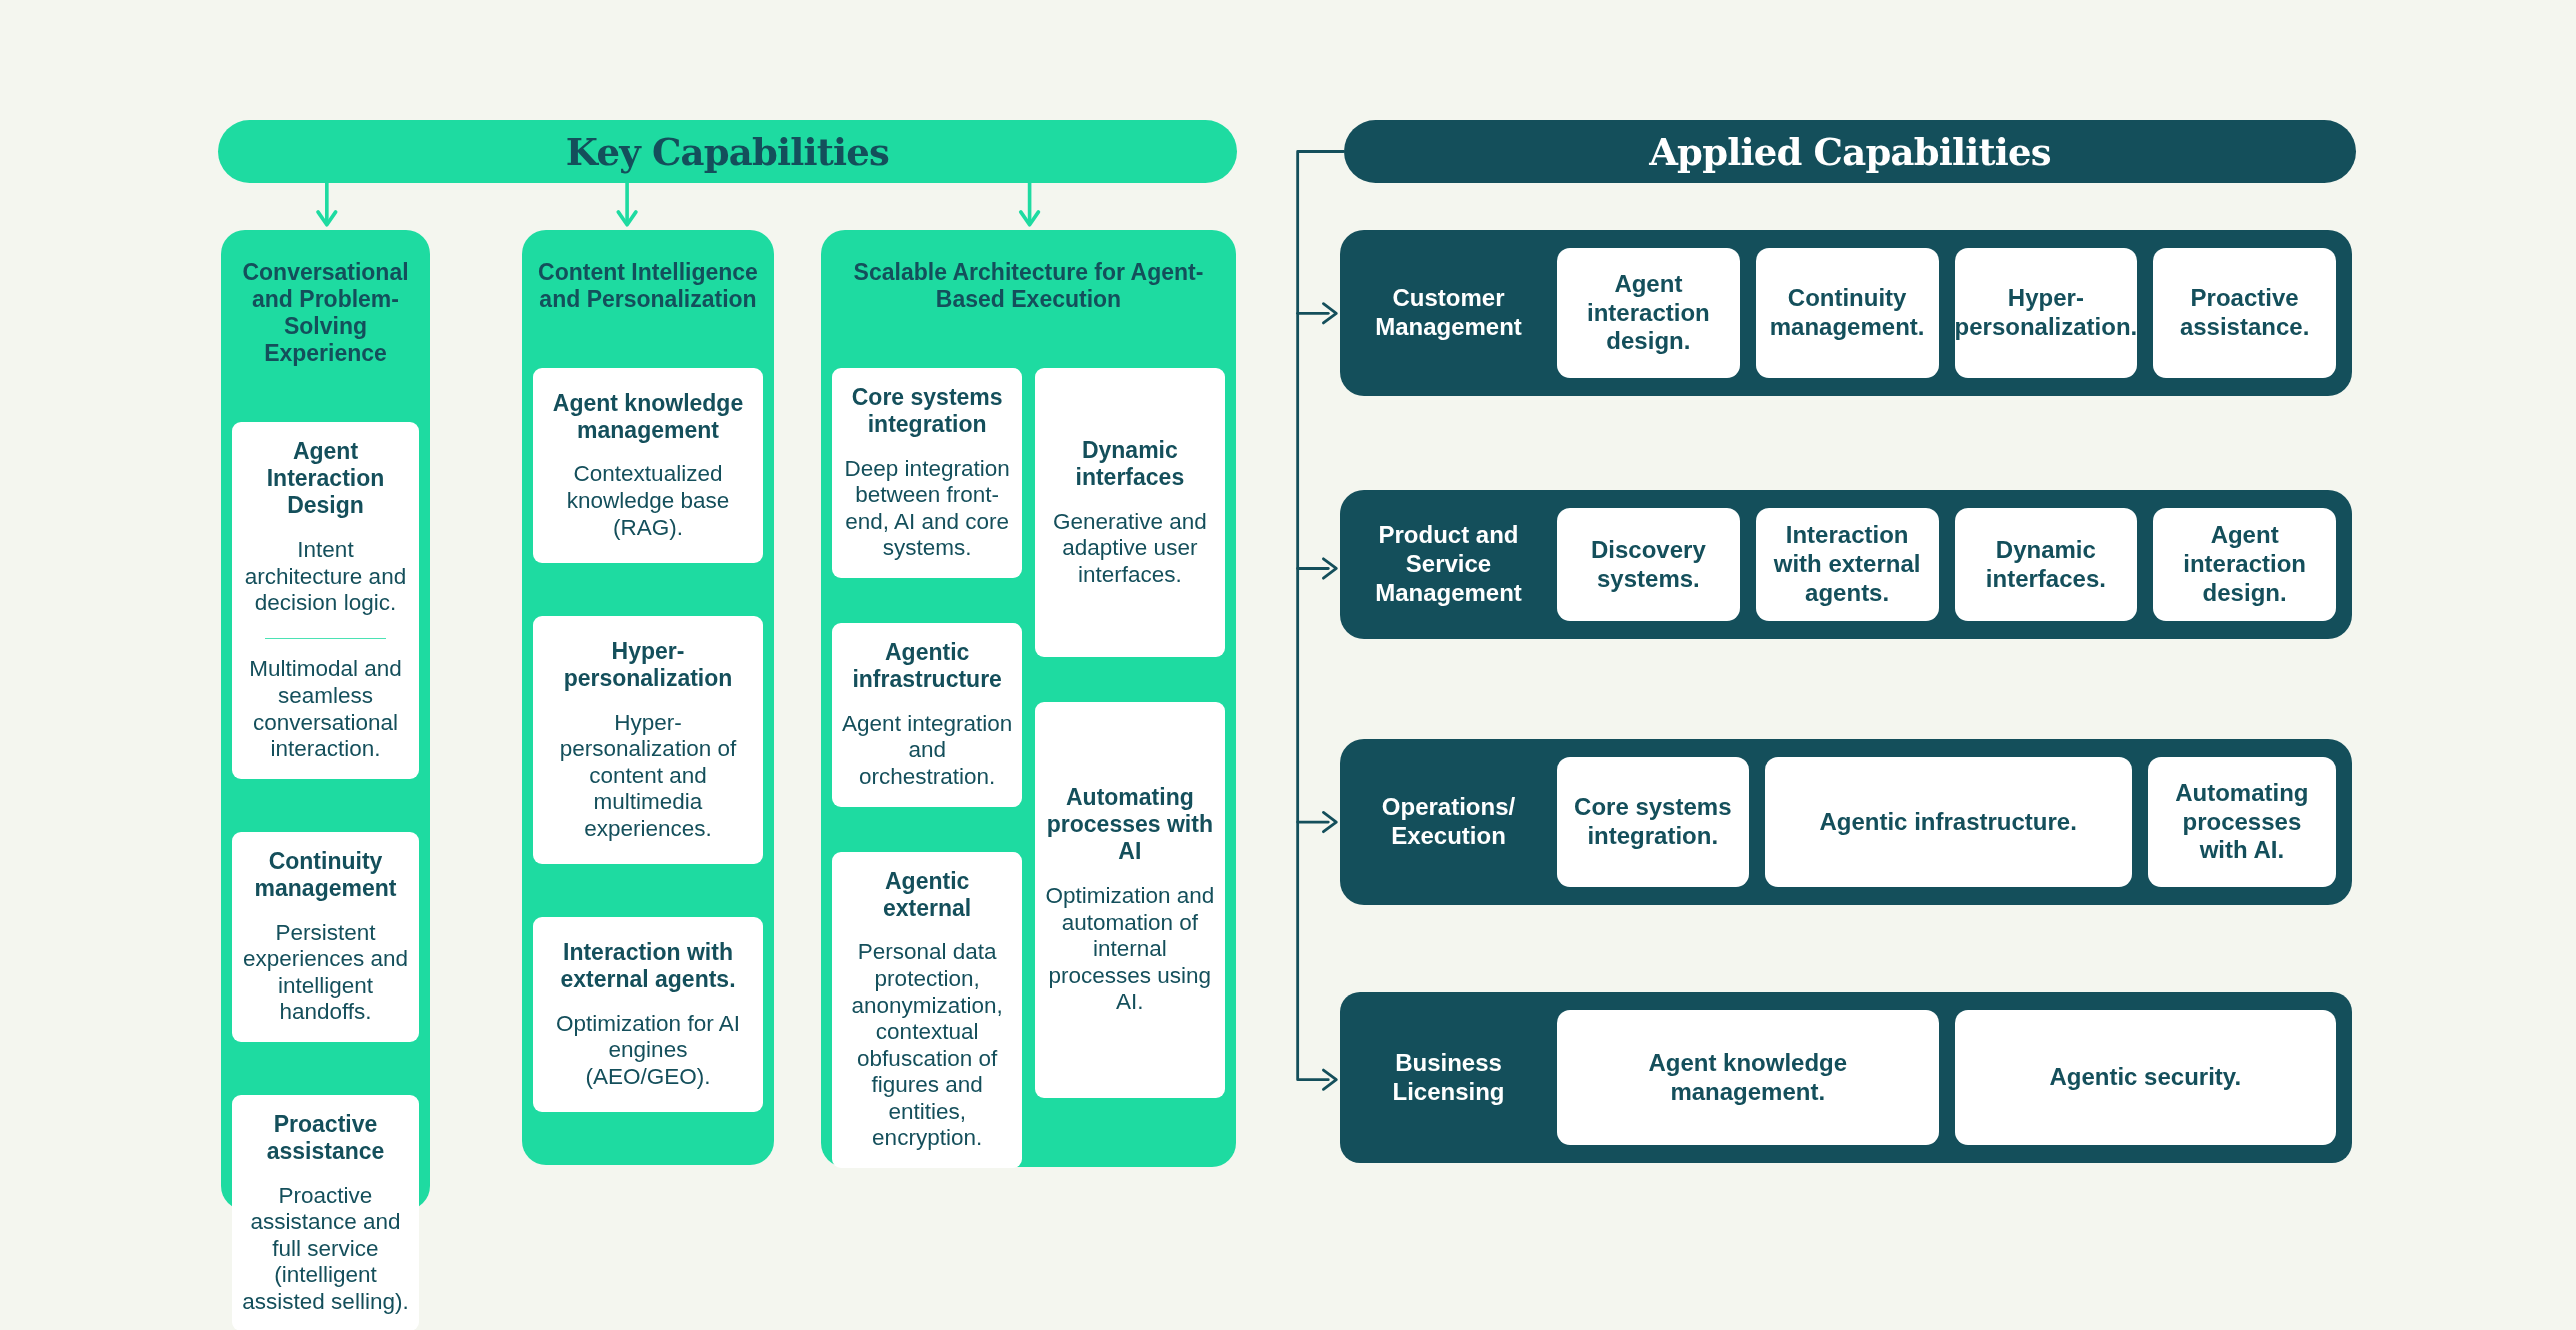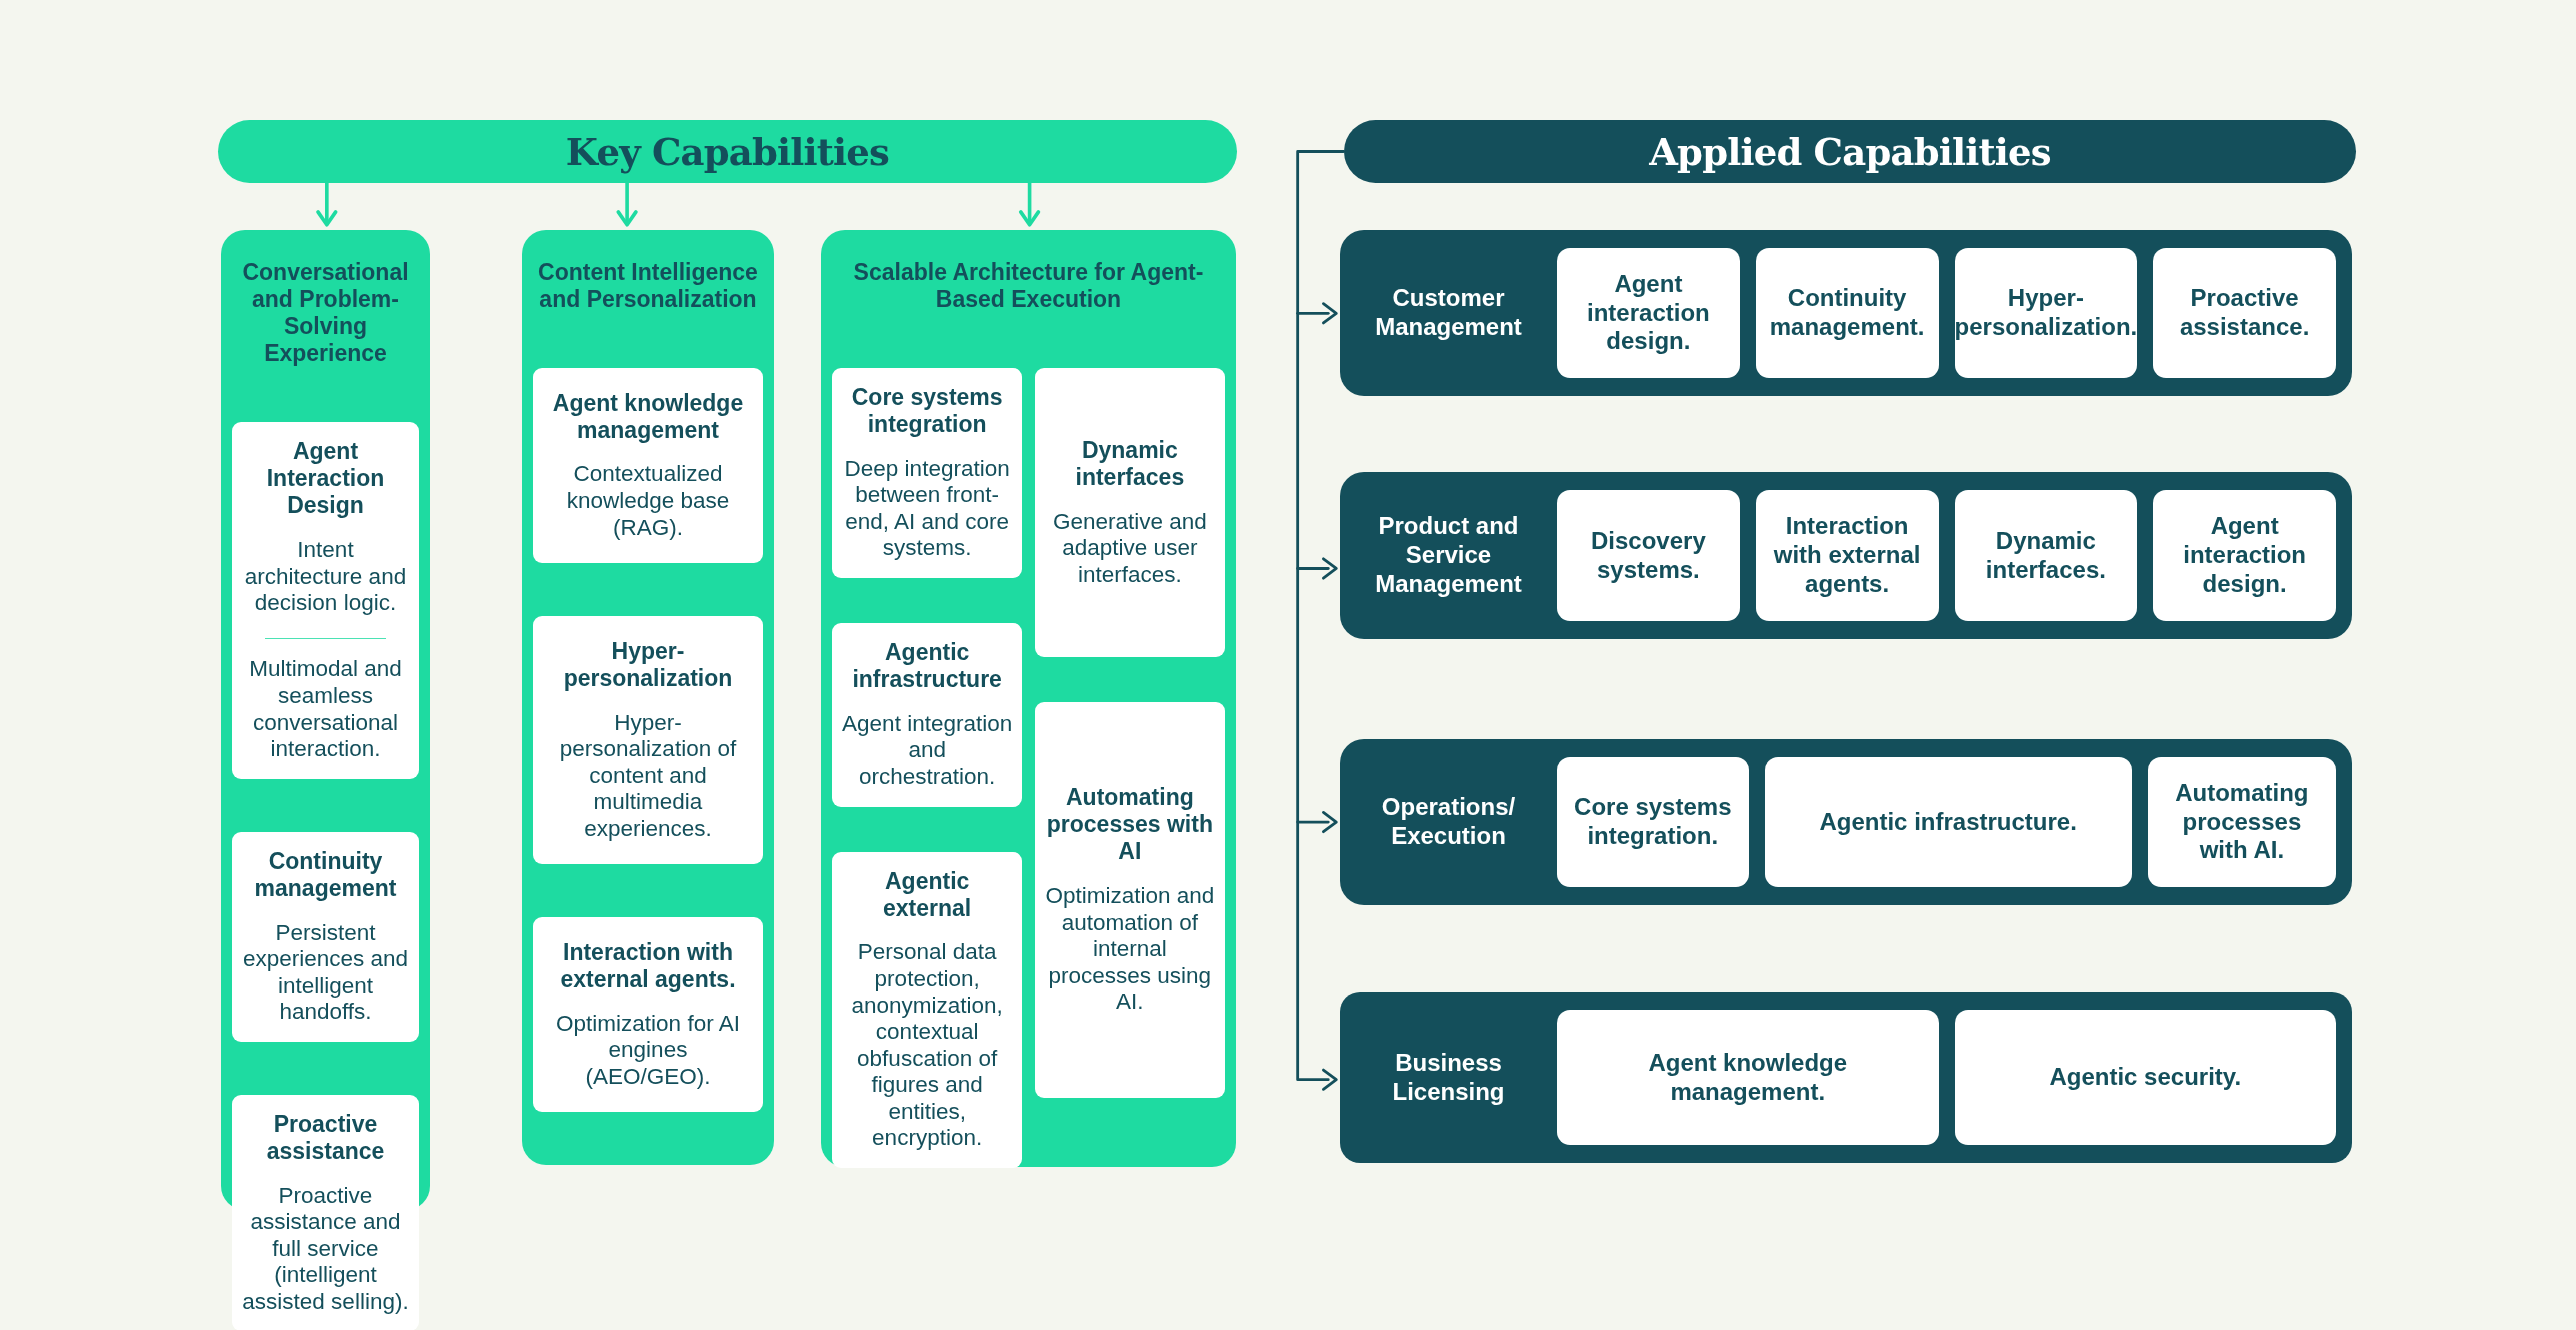--- a/index.html
+++ b/index.html
@@ -32,21 +32,21 @@
         justify-content:center;text-align:center;padding:16px 9.7px;box-sizing:border-box;color:var(--dark);margin-top:32px;}
   .card-title{font-weight:700;font-size:23px;line-height:1.18;}
   .card-body{font-size:22.5px;line-height:1.18;margin:17.7px 0 0;}
   .divider{width:72%;border:none;border-top:1.6px solid rgba(30,219,161,0.8);margin:21px auto 0;}
   .subgrid{display:flex;gap:13px;flex-grow:1;min-height:0;}
   .subcol{display:flex;flex-direction:column;gap:13px;flex:1 1 0;min-width:0;}
 
   .row{position:absolute;z-index:1;left:1340px;width:1012px;background:var(--dark);border-radius:24px;
        display:flex;align-items:stretch;gap:16px;padding:17.7px 16px;box-sizing:border-box;}
   #row-0{top:230px;height:166px;}
-  #row-1{top:472px;height:167px;}
+  #row-1{top:490px;height:149px;}
   #row-2{top:739px;height:166px;}
   #row-3{top:992px;height:171px;border-radius:20px;}
   .row-label{flex:0 0 185px;color:#ffffff;font-weight:700;font-size:24px;line-height:1.2;
              display:flex;align-items:center;justify-content:center;text-align:center;}
   .row-card{flex:1 1 0;background:var(--card);border-radius:13px;color:var(--dark);font-weight:700;
             font-size:24px;line-height:1.2;display:flex;align-items:center;justify-content:center;
             text-align:center;padding:8px 11.3px;box-sizing:border-box;min-width:0;}
 </style>
 </head>
 <body>

